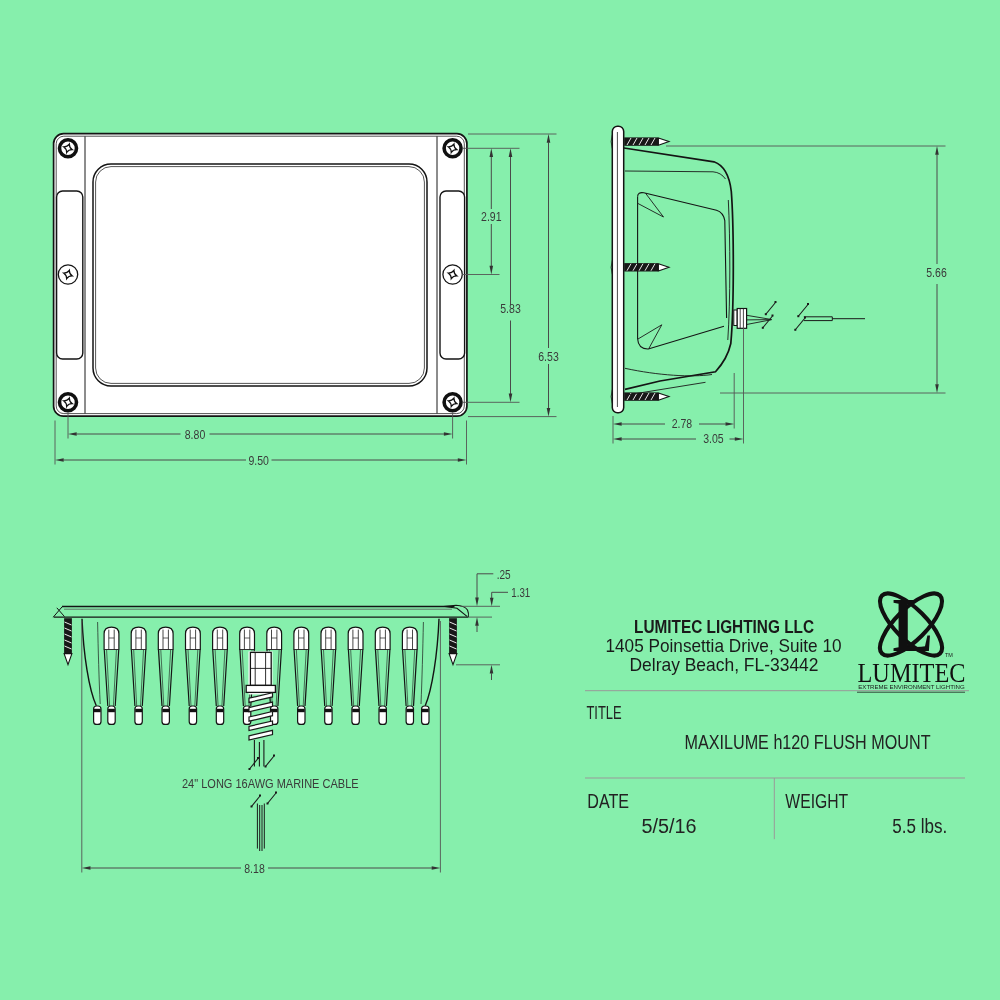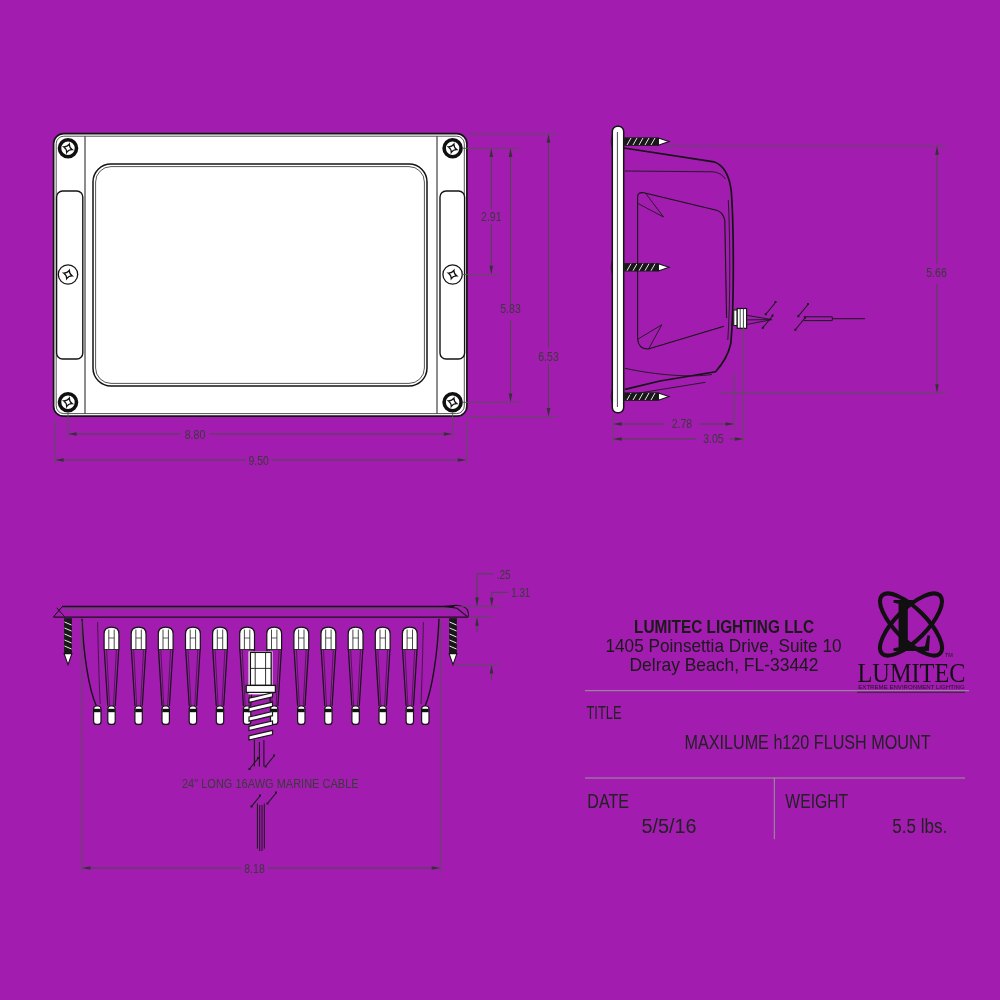--- a/index.html
+++ b/index.html
@@ -1,16 +1,16 @@
 <!DOCTYPE html>
 <html><head>
 <meta charset="utf-8">
 <style>
 html,body{margin:0;padding:0;background:#fff;}
-#page{position:relative;width:1000px;height:1000px;background:#a21caf;font-family:"Liberation Sans",sans-serif;}
+#page{position:relative;width:1000px;height:1000px;background:#86efac;font-family:"Liberation Sans",sans-serif;}
 svg{position:absolute;top:0;left:0;}
 text{font-family:"Liberation Sans",sans-serif;}
 .dim{fill:#3a3a3a;font-size:13px;}
 </style>
 </head>
 <body>
 <div id="page">
 <svg width="1000" height="1000" viewBox="0 0 1000 1000">
 <g id="front-view">
 

